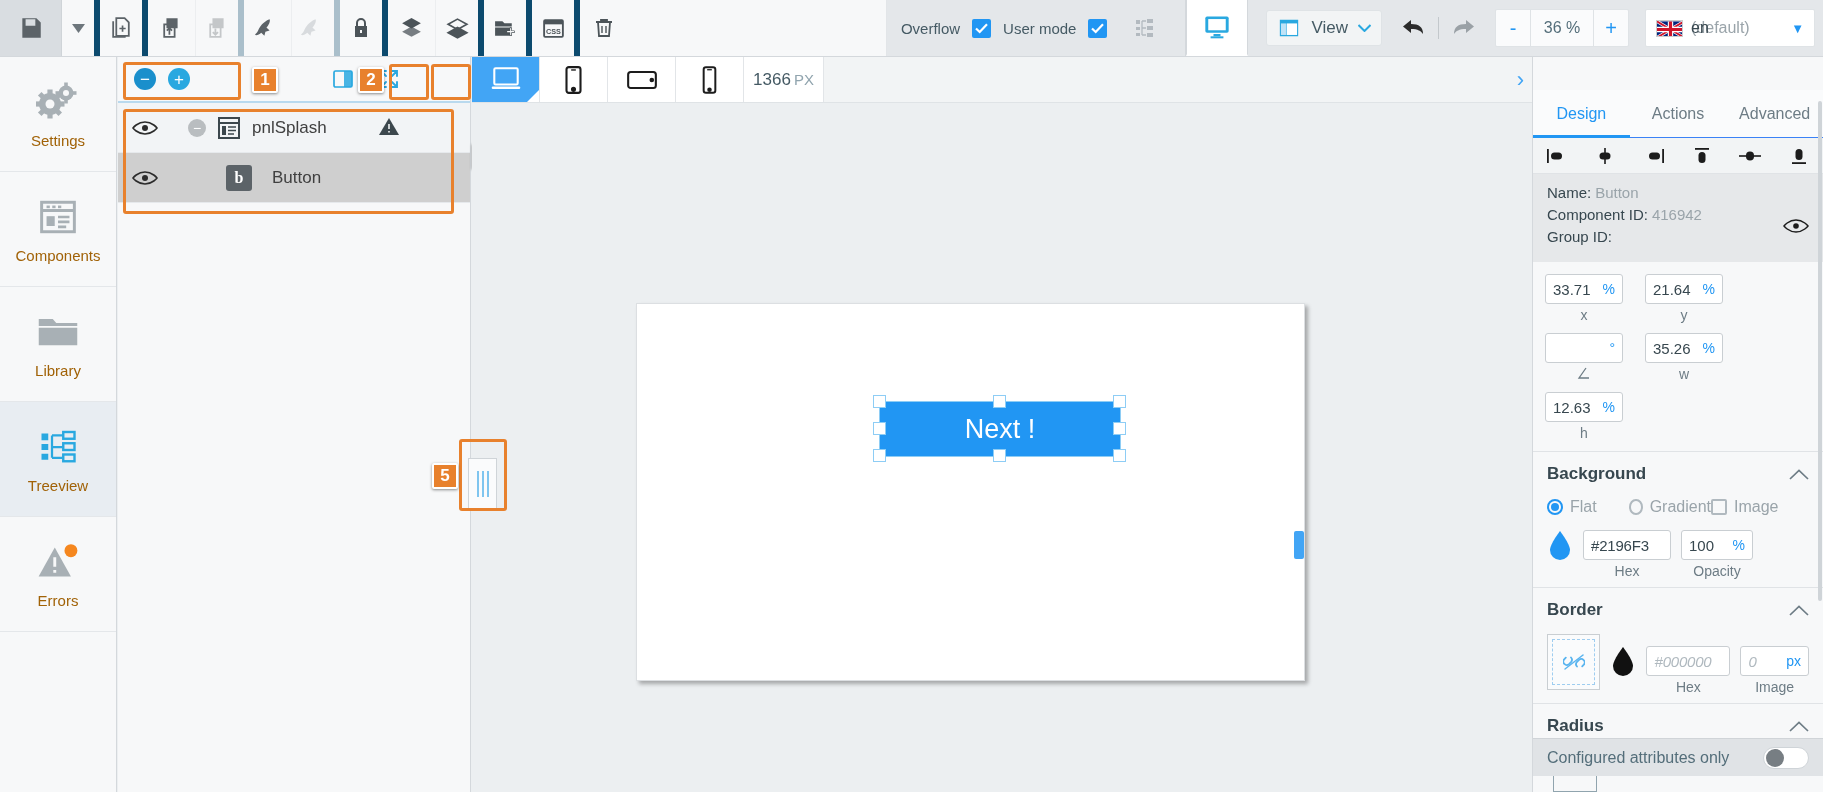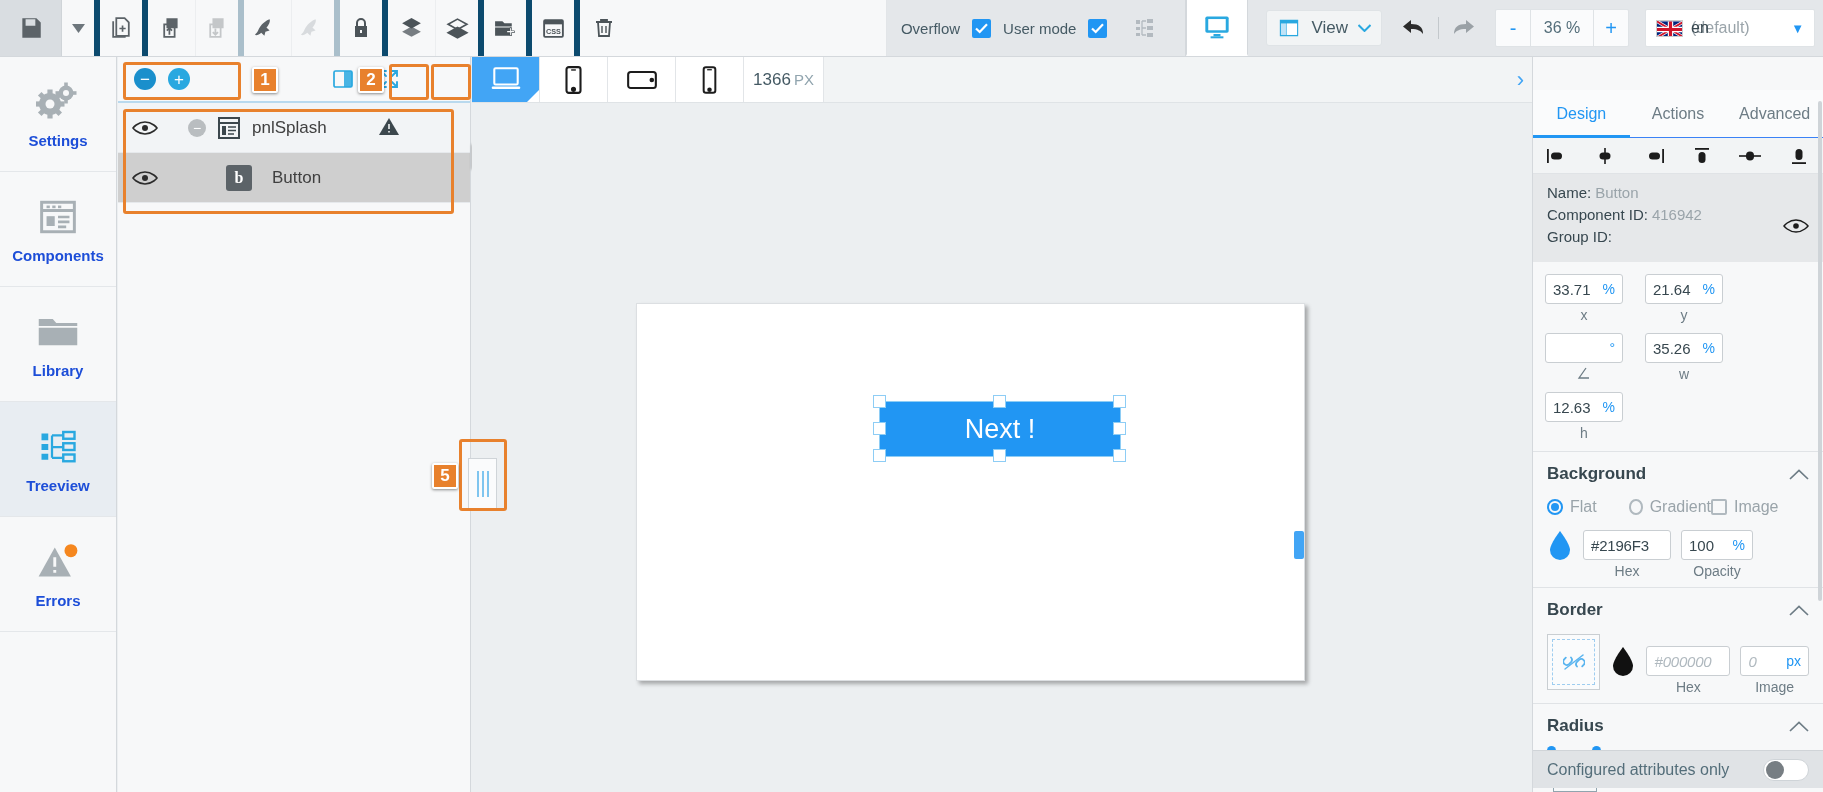--- a/index.html
+++ b/index.html
@@ -76,21 +76,21 @@
   .rail {
     position:absolute; left:0; top:57px; width:117px; height:735px;
     background:#f7f8f9; border-right:1px solid #d4d8dc;
   }
   .rail-item {
     height:115px; border-bottom:1px solid #e4e7ea;
     display:flex; flex-direction:column; align-items:center; justify-content:center; gap:8px;
     cursor:pointer;
   }
   .rail-item.active { background:#e8edf2; }
-  .rail-label { font-size:15px; font-weight:bold; color:#1d4ed8; }
+  .rail-label { font-size:15px; font-weight:normal; color:#a16207; }
   .rail-ic { height:44px; display:flex; align-items:center; justify-content:center; position:relative;}
 
   
   .treepanel {
     position:absolute; left:118px; top:57px; width:353px; height:735px;
     background:#f7f8f9; border-right:1px solid #d4d8dc;
   }
   .tree-toolbar {
     height:46px; display:flex; align-items:center; padding:0 8px;
     border-bottom:2px solid #b9d9ee; background:#f7f8f9; position:relative;
@@ -238,21 +238,21 @@
   }
   .borderbox:before{
     content:""; position:absolute; left:4px;top:4px;right:4px;bottom:4px;
     border:1px dashed #9ecdf0;
   }
   .radiuspreview { position:relative; width:56px; height:46px; margin-top:10px; }
   .radiuspreview .rect { position:absolute; left:6px; top:6px; width:44px;height:40px;
      border:1px solid #90a4ae; }
   .radiuspreview .dot { position:absolute; width:9px;height:9px;border-radius:50%;background:#2196f3;}
   .footer {
-    position:absolute; left:0; right:0; bottom:4px; height:38px; background:#e0e3e6;
+    position:absolute; left:0; right:0; bottom:16px; height:38px; background:#e0e3e6;
     display:flex; align-items:center; justify-content:space-between; padding:0 14px;
     border-top:1px solid #d0d4d8;
   }
   .footer .ftxt { font-size:16px; color:#546e7a; }
   .toggle {
     width:46px;height:22px;border-radius:11px;background:#fff;border:1px solid #cfd4d8;
     display:flex;align-items:center; padding:2px; cursor:pointer;
   }
   .toggle i { width:18px;height:18px;border-radius:50%;background:#777e83; display:block;}
   .scrollthumb {

